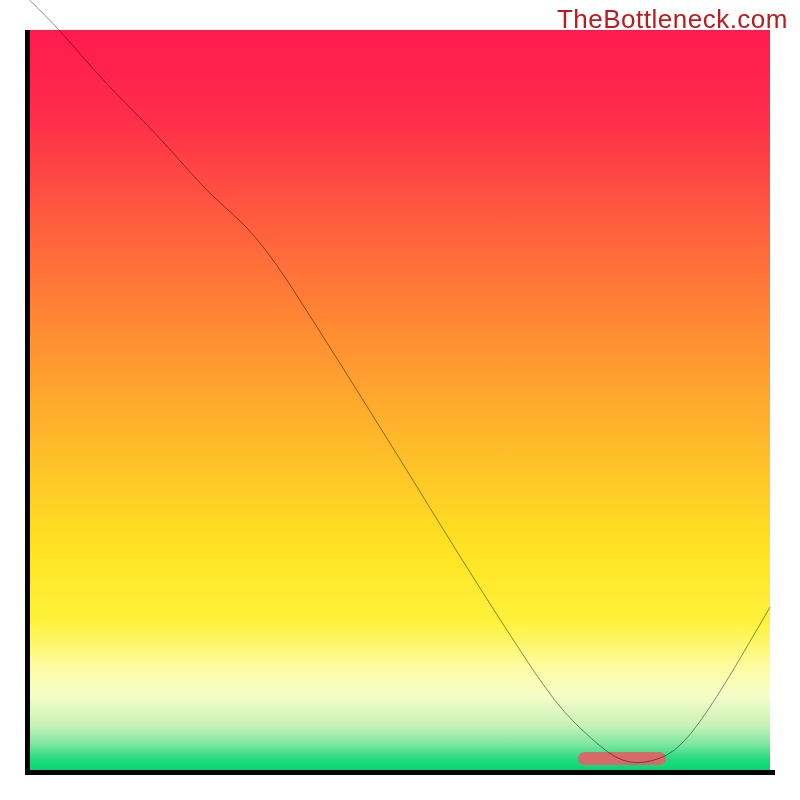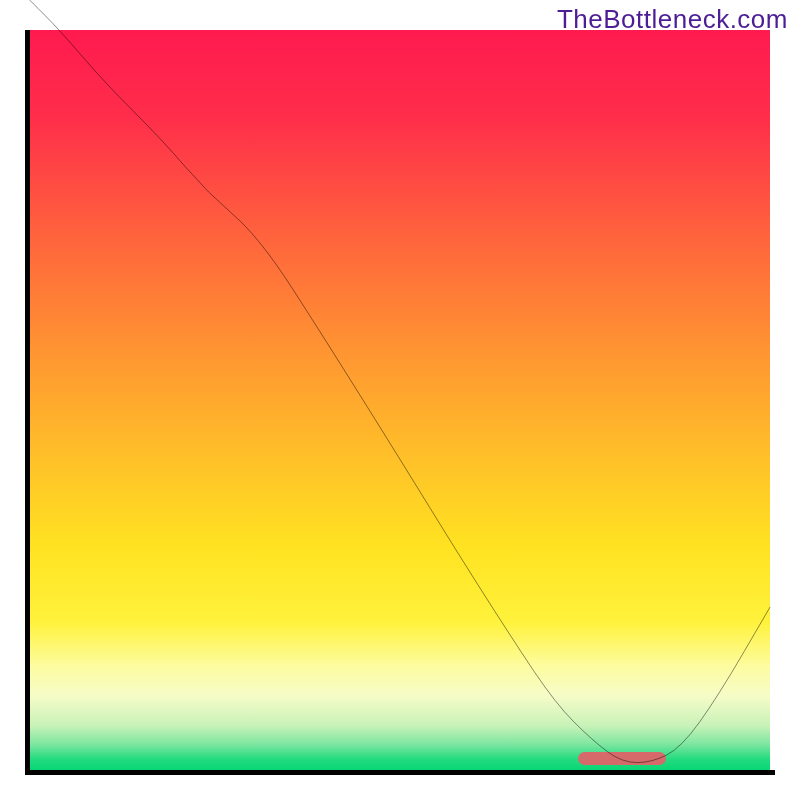--- a/index.html
+++ b/index.html
@@ -13,21 +13,21 @@
   }
   .container {
     position: relative;
     width: 800px;
     height: 800px;
   }
   .watermark {
     position: absolute;
     top: 4px;
     right: 12px;
-    color: #4c1d95;
+    color: #b91c1c;
     font-size: 26px;
     font-weight: 400;
     letter-spacing: 0.5px;
   }
   .plot-frame {
     position: absolute;
     left: 30px;
     top: 30px;
     width: 740px;
     height: 740px;

